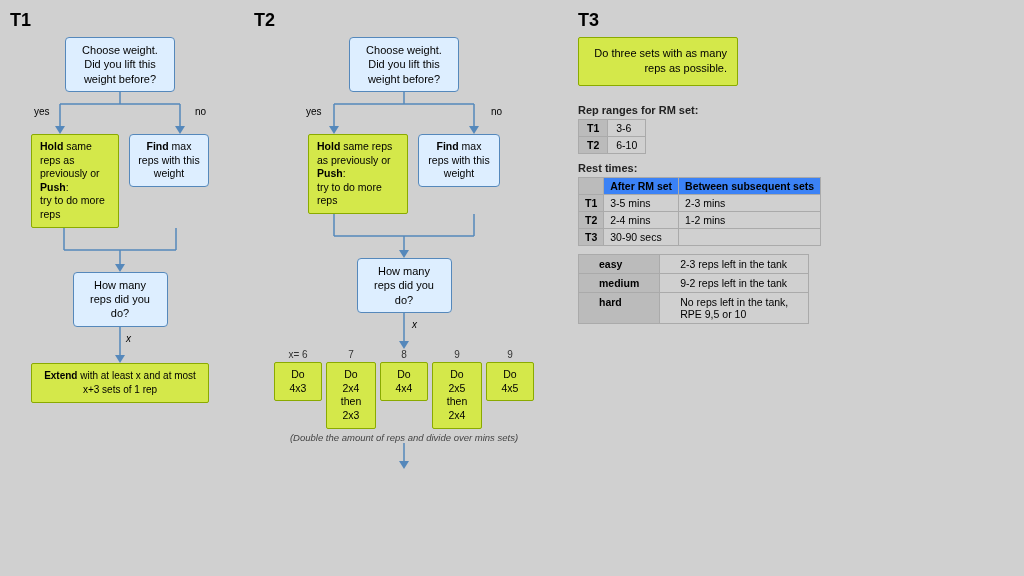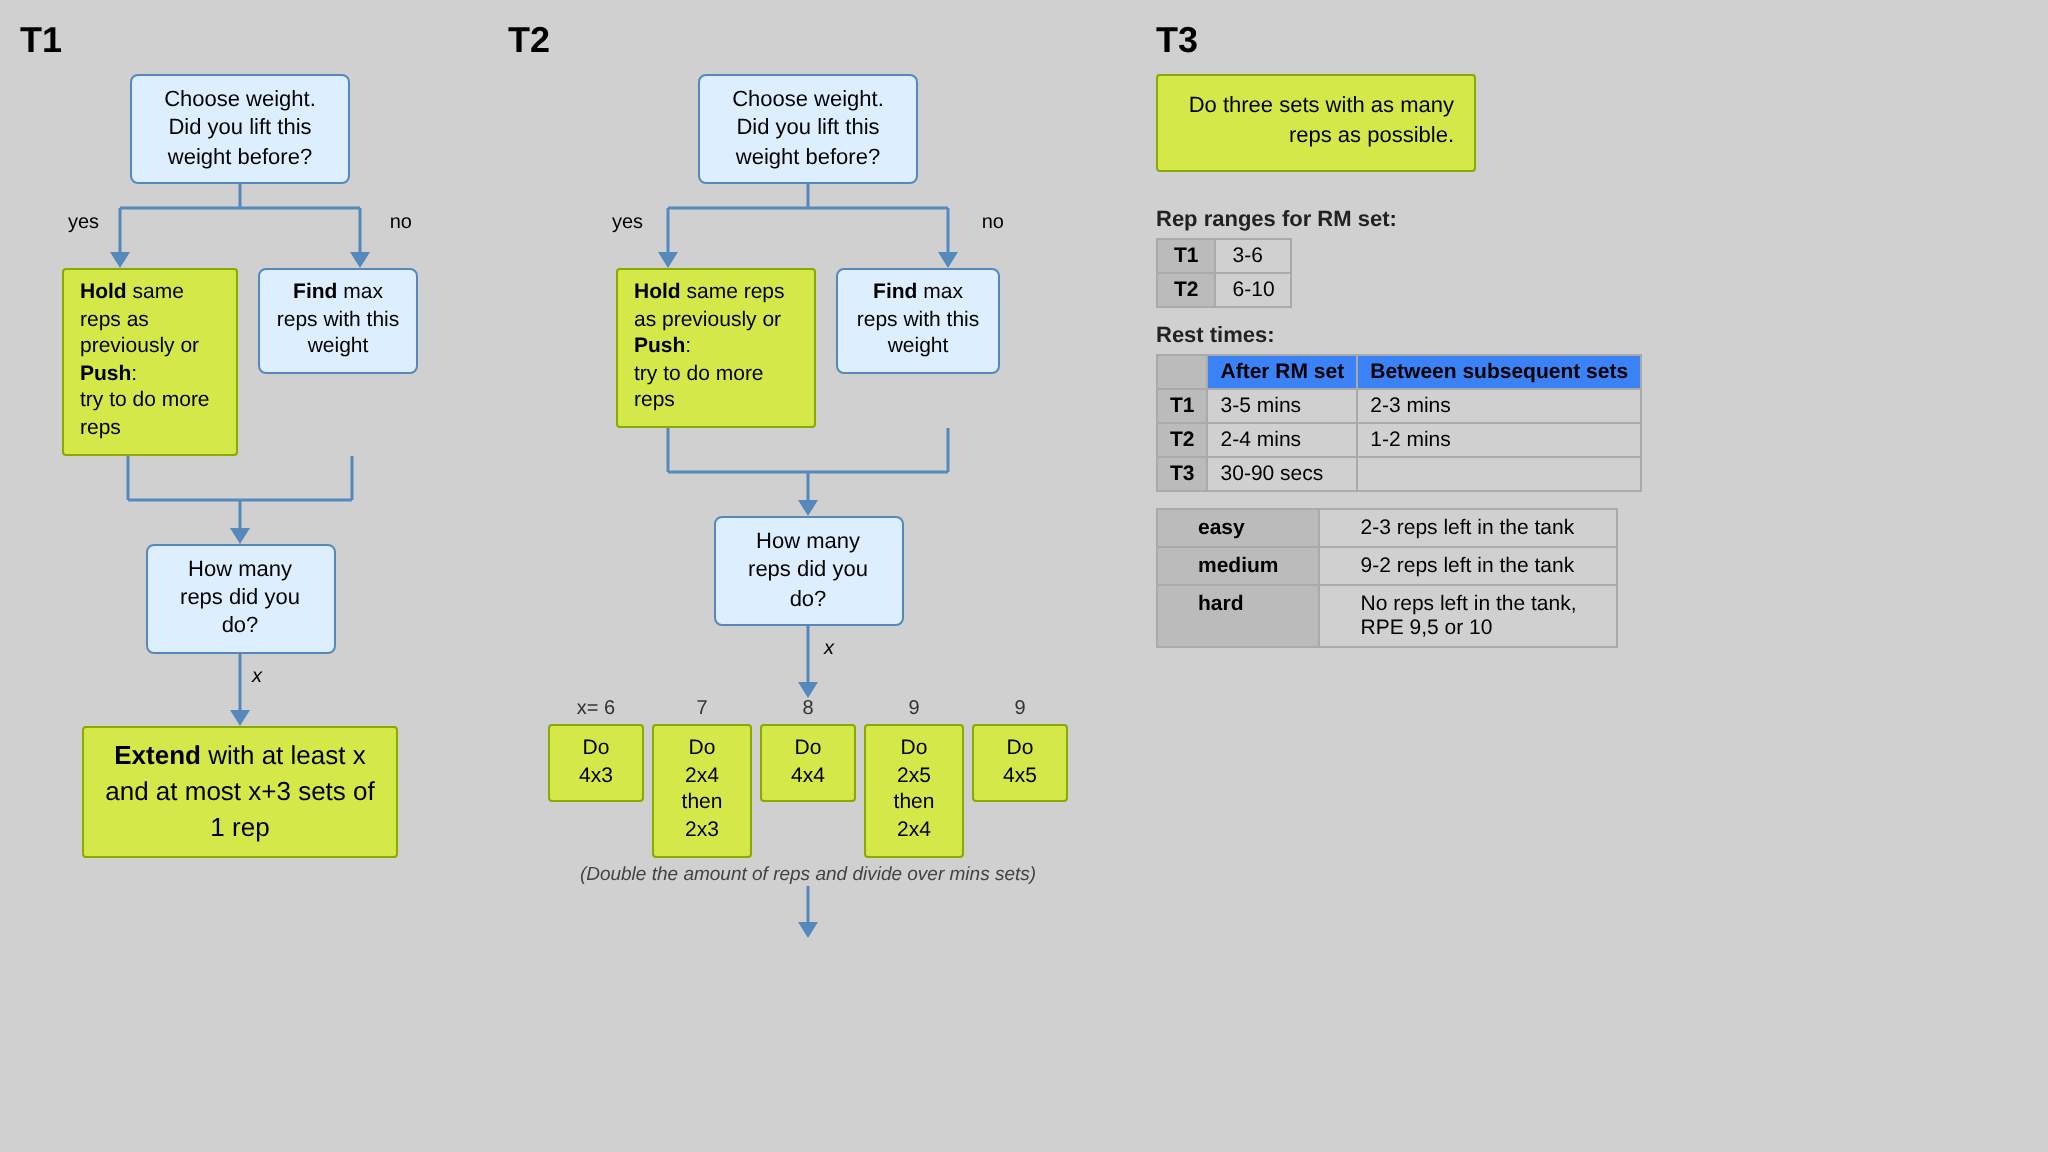--- a/index.html
+++ b/index.html
@@ -193,21 +193,21 @@
       </div>
 
       <div style="position:relative; width:60px; height:36px; margin-top:0;">
         <svg width="60" height="36" style="position:absolute; top:0; left:0;">
           <line x1="30" y1="0" x2="30" y2="28" stroke="#5588bb" stroke-width="1.5"></line>
           <polygon points="25,28 35,28 30,36" fill="#5588bb"></polygon>
         </svg>
         <span style="position:absolute; left:36px; top:6px; font-size:10px; font-style:italic;">x</span>
       </div>
 
-      <div class="box-green" style="width:158px; font-size:13px; text-align:center; line-height:1.4; padding: 5px 8px;">
+      <div class="box-green" style="width:178px; font-size:10px; text-align:center; line-height:1.4; padding: 5px 8px;">
         <span style="font-weight:bold;">Extend</span> with at least x and at most x+3 sets of 1 rep
       </div>
     </div>
   </div>
 
   <div class="t2-col">
     <div class="section-title">T2</div>
 
     <div style="display:flex; flex-direction:column; align-items:center; gap:0; position:relative;">
 

